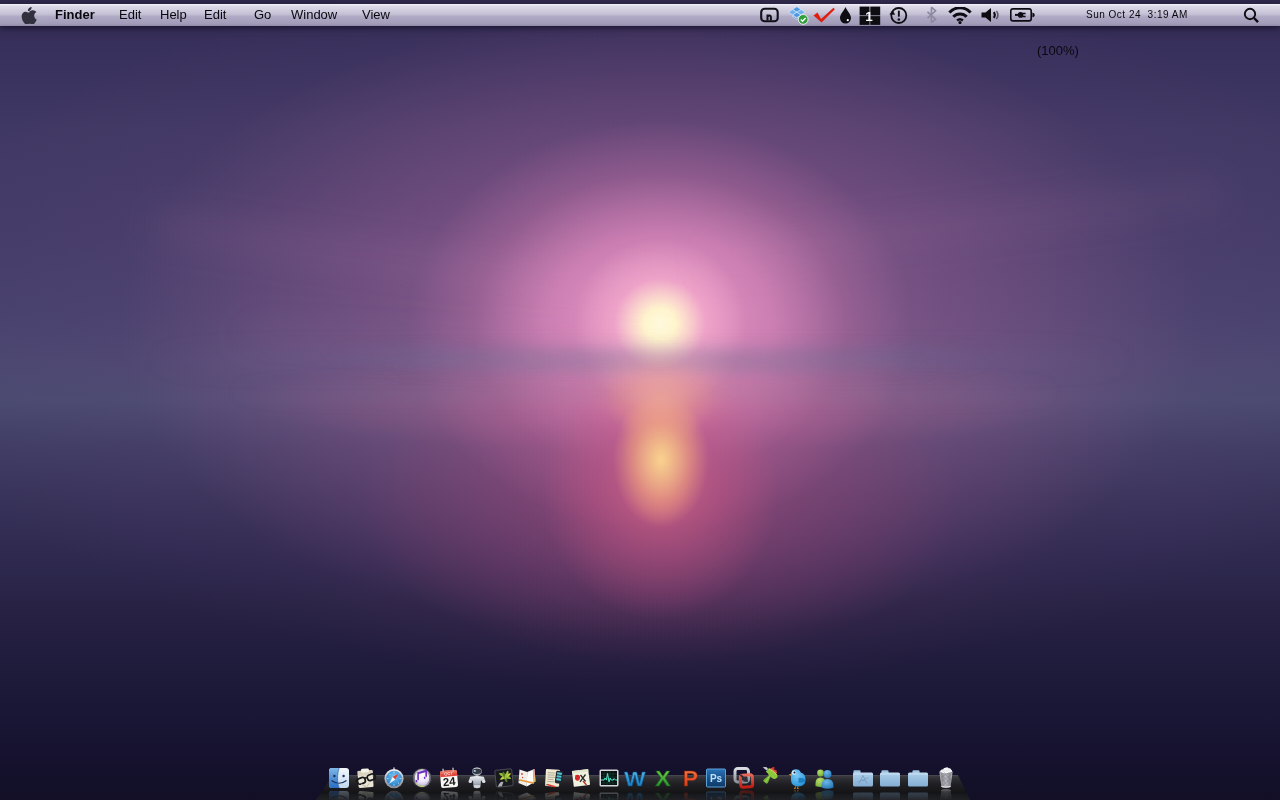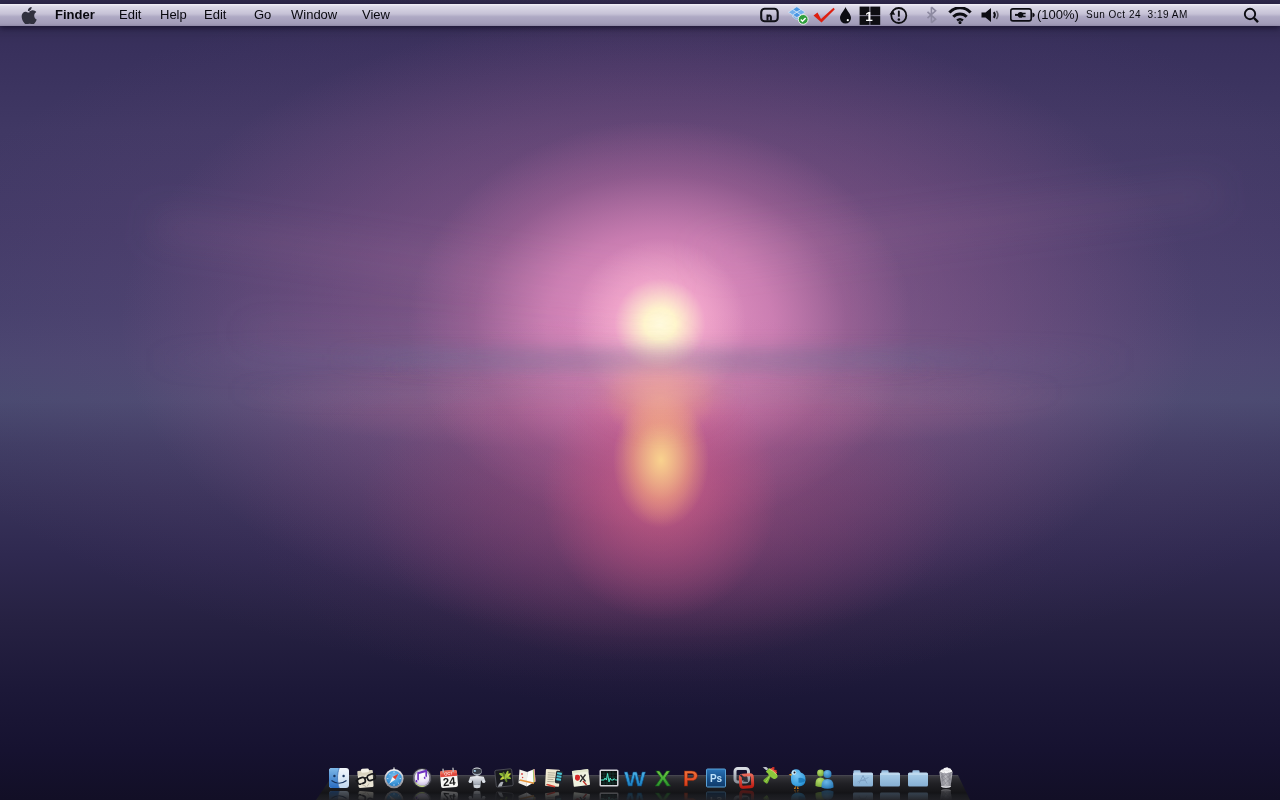--- a/index.html
+++ b/index.html
@@ -142,21 +142,21 @@
     <path d="M13.8 5.2 a4.6 4.6 0 0 1 0 5.6" stroke="#0c0c12" stroke-width="2" fill="none"></path>
       <path d="M16.4 3.9 a7 7 0 0 1 0 8.2" stroke="#0c0c12" stroke-width="1.6" fill="none" opacity="0.55"></path>
   </svg>
   <svg class="mi" style="left:1010px;top:4px" width="26" height="14" viewBox="0 0 26 14">
     <rect x="0.8" y="0.9" width="20.4" height="12" rx="2.2" fill="none" stroke="#0c0c12" stroke-width="1.6"></rect>
     <path d="M22.4 4.4 q2.4 0.6 2.4 2.5 q0 1.9 -2.4 2.5 Z" fill="#0c0c12"></path>
     <path d="M5 6.9 h3.2" stroke="#0c0c12" stroke-width="2"></path>
     <circle cx="10.6" cy="6.9" r="2.8" fill="#0c0c12"></circle>
     <path d="M12.8 5.4 h2.8 M12.8 8.4 h2.8" stroke="#0c0c12" stroke-width="1.5"></path>
   </svg>
-  <span class="mi" style="left:1037px;">(100%)</span>
+  <span class="mi" style="left:1037px;margin-top:36px;">(100%)</span>
   <span class="mi" style="left:1086px;letter-spacing:0.5px;font-size:10px;top:2.5px;">Sun Oct 24&nbsp; 3:19 AM</span>
   <svg class="mi" style="left:1243px;top:3px" width="17" height="17" viewBox="0 0 17 17">
     <circle cx="7" cy="7" r="5.2" fill="none" stroke="#0c0c12" stroke-width="1.9"></circle>
     <path d="M11 11 L15 15.2" stroke="#0c0c12" stroke-width="2.4"></path>
   </svg>
 </div>
 
 <div id="dock">
   <div id="shelf"></div>
 

